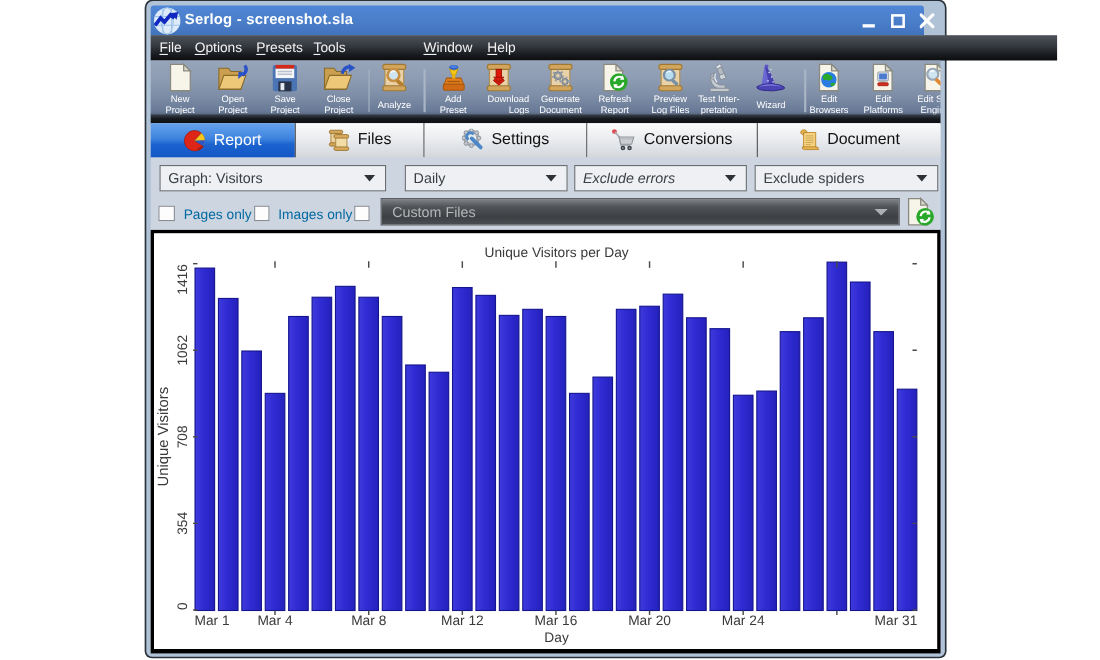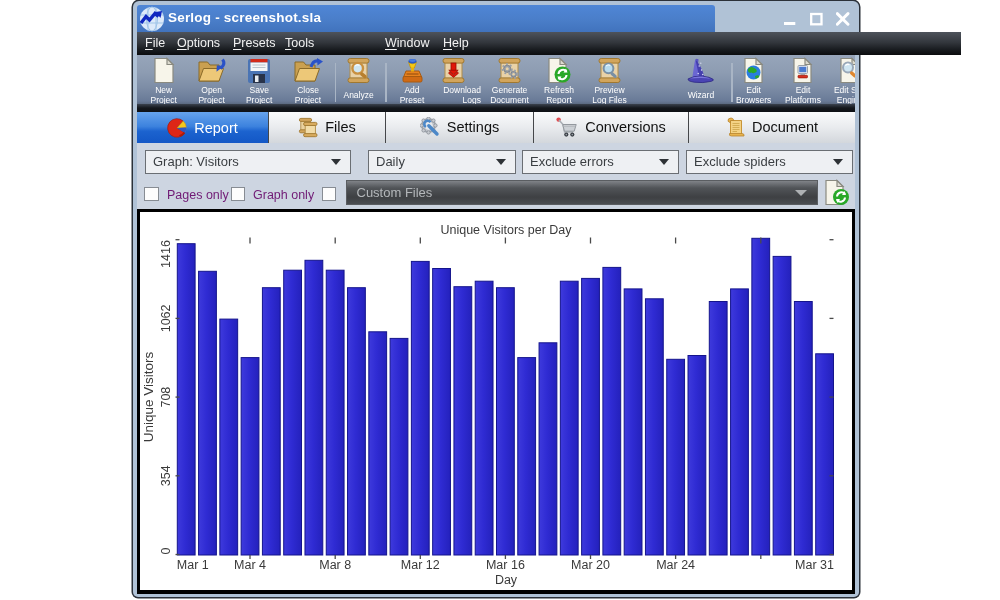--- a/index.html
+++ b/index.html
@@ -1,19 +1,19 @@
 <!DOCTYPE html>
 <html><head>
 <meta charset="utf-8">
 <style>
 html,body{margin:0;padding:0;width:1000px;height:600px;background:#fff;overflow:hidden;}
 *{box-sizing:border-box;font-family:"Liberation Sans",sans-serif;}
 #win{position:absolute;left:133px;top:1px;width:726px;height:596px;background:#b0c2d6;border-radius:6px 6px 5px 5px;box-shadow:0 0 0 1.5px #2b3139;}
 
-#titlebar{position:absolute;left:4px;top:4px;width:578px;height:27px;background:linear-gradient(180deg,#4f86d6 0%,#4a7ec9 55%,#4173bd 100%);border-radius:3px 3px 0 0;}
+#titlebar{position:absolute;left:4px;top:4px;width:703px;height:27px;background:linear-gradient(180deg,#4f86d6 0%,#4a7ec9 55%,#4173bd 100%);border-radius:3px 3px 0 0;}
 #applogo{position:absolute;left:2px;top:1px;}
 #title{position:absolute;left:31px;top:5px;color:#fff;font-size:13.5px;font-weight:bold;letter-spacing:.2px;}
 .winbtn{position:absolute;top:8px;}
 
 #menubar{position:absolute;left:4px;top:31px;width:824px;height:23px;background:linear-gradient(180deg,#4e535b 0%,#33373d 45%,#1a1d21 75%,#0b0c0e 100%);}
 .mitem{position:absolute;top:4px;color:#f2f2f2;font-size:12.5px;}
 .mitem u{text-decoration:underline;text-underline-offset:2px;}
 
 #toolbar{position:absolute;left:4px;top:54px;width:718px;height:49.5px;background:linear-gradient(180deg,#97a5ba 0%,#8d9cb2 35%,#7d8da6 65%,#697a97 92%,#566478 100%);overflow:hidden;}
 #darkband{position:absolute;left:4px;top:103px;width:718px;height:8.5px;background:linear-gradient(180deg,#3a424e 0%,#14171c 45%,#0d0f13 100%);}
@@ -24,21 +24,21 @@
 .tblab1{margin-top:7px;}
 
 #tabrow{position:absolute;left:4px;top:110.5px;width:718px;height:32.5px;background:#d7dade;}
 .tab{position:absolute;top:0px;height:31px;background:linear-gradient(180deg,#fafbfc 0%,#e9ebee 50%,#d3d7dc 100%);border-right:1.5px solid #45474a;color:#111;font-size:14.5px;display:flex;align-items:center;justify-content:center;gap:7px;}
 .tabactive{background:linear-gradient(180deg,#66a3ec 0%,#3c82de 45%,#1c63cf 60%,#1256c5 100%);color:#fff;height:32.5px;}
 
 #controls{position:absolute;left:4px;top:142px;width:718px;height:67px;background:#cdd5e1;}
 .dd{position:absolute;top:6.5px;height:24px;background:#eef0f3;border:1.6px solid #6a6e73;color:#3a3e42;font-size:13px;line-height:21px;padding-left:7px;}
 .dd .arr{position:absolute;right:9px;top:8px;width:0;height:0;border-left:5.5px solid transparent;border-right:5.5px solid transparent;border-top:6px solid #2e3236;}
 .cb{position:absolute;top:43.5px;width:14.5px;height:14.5px;background:#fdfdfd;border:1px solid #878c93;}
-.cblab{position:absolute;top:45px;color:#701a75;font-size:12.5px;}
+.cblab{position:absolute;top:45px;color:#0369a1;font-size:12.5px;}
 #dddark{position:absolute;left:208.5px;top:37px;width:472.5px;height:25px;background:linear-gradient(180deg,#808388 0%,#515458 30%,#3e4043 70%,#4a4d51 100%);border:1px solid #5a5d61;color:#b4b7ba;font-size:13px;line-height:23px;padding-left:10px;}
 #dddark .arr{position:absolute;right:10px;top:9px;width:0;height:0;border-left:6px solid transparent;border-right:6px solid transparent;border-top:6.5px solid #aeb1b4;}
 #greenbtn{position:absolute;left:687px;top:36px;}
 
 #chartbox{position:absolute;left:4px;top:208px;width:718px;height:385px;background:#000;}
 #chartwhite{position:absolute;left:3px;top:3px;width:712px;height:378px;background:#fff;}
 </style>
 </head>
 <body>
 <div id="win">
@@ -180,20 +180,34 @@
       <svg width="27" height="27" viewBox="0 0 27 27">
           <rect x="5" y="3.5" width="17" height="20" fill="#e9d2a8" stroke="#b08c48" stroke-width="1"></rect>
           <rect x="3" y="1.5" width="21" height="4.6" rx="2.2" fill="#d2a55c" stroke="#a07830" stroke-width="1"></rect>
           <rect x="3" y="20.9" width="21" height="4.6" rx="2.2" fill="#d2a55c" stroke="#a07830" stroke-width="1"></rect>
           <circle cx="12.5" cy="11.3" r="4.9" fill="#b8dcf0" stroke="#7a90a4" stroke-width="2"></circle>
           <rect x="16" y="14.6" width="7" height="3.2" rx="1.5" fill="#7a90a4" transform="rotate(40 16 14.6)"></rect>
           <path d="M10 9.2 a3.2 3.2 0 0 1 4.2 -.8" stroke="#eef8ff" stroke-width="1.3" fill="none"></path>
         </svg>
       <div class="tblab">Preview<br>Log Files</div>
     </div>
+    <div class="tbitem" style="left:488.6px;">
+      <svg width="26" height="27" viewBox="0 0 26 27">
+          <g fill="#c3c9d0" stroke="#878d95" stroke-width=".9">
+            <path d="M9.5 3.5 L13.5 .8 L15.8 4.2 L11.8 6.9 Z"></path>
+            <path d="M10.8 5.8 L14.6 3.8 L18 10.8 L13.8 12.6 Z" fill="#b4bac2"></path>
+            <path d="M8.2 9 q-2.4 5.6 1.8 9.4 q3.4 3 7.6 1.6 l1.2 3 q-6.2 2 -10.4 -1.4 q-4.6 -4 -3 -10.4 Z"></path>
+            <path d="M12.6 11.6 l4.8 -1.8 1.6 4 -4.8 1.9 Z" fill="#cdd3da"></path>
+            <rect x="4.5" y="23.2" width="17.5" height="3" rx="1.3"></rect>
+            <ellipse cx="7.2" cy="13.8" rx="1.1" ry="1.4" fill="#d8dee4"></ellipse>
+          </g>
+          <path d="M10.6 4.6 L13.8 2.6 M9.4 10 q-1.6 4.8 1.6 7.8" stroke="#eef2f6" stroke-width="1" fill="none"></path>
+        </svg>
+      <div class="tblab">Test Inter-<br>pretation</div>
+    </div>
     <div class="tbitem" style="left:535.9px;">
       <svg width="29" height="27" viewBox="0 0 29 27">
           <path d="M12.5 2.2 Q9.5 .8 9 3.2 Q11.8 3 12 6 Q12.5 3.8 12.5 2.2 Z" fill="#5a55c2"></path>
           <path d="M9 3.2 Q12 2.6 12.2 6.2 Q16.2 11.5 18.6 21 L6.2 21.5 Q7.8 10.5 9 3.2 Z" fill="#6a66d2"></path>
           <path d="M9.6 3.4 Q11.6 3 12.2 6.2 Q16.2 11.5 18.6 21 l-5.4 .3 Q11.5 11 9.6 3.4 Z" fill="#4540ae"></path>
           <path d="M2.2 21.8 Q8 18.6 16.5 19.2 Q23.5 19.8 26.8 22 Q28.4 23.4 25.4 24.3 Q17 26.4 8.2 25.2 Q1 24 2.2 21.8 Z" fill="#4a44b4" stroke="#2c2782" stroke-width=".8"></path>
           <path d="M3.6 21.6 Q9 19 16.3 19.6 Q22 20.2 25 21.9 Q20 20.8 14 21 Q8 21.2 3.6 21.6 Z" fill="#7a76dc"></path>
           <g fill="#e8e6ff">
             <circle cx="13.2" cy="9" r=".7"></circle>
             <circle cx="15.5" cy="13" r=".7"></circle>
@@ -300,26 +314,26 @@
           <path d="M5 1 Q1.5 1.2 2 4.2 L4.5 6 V3.5 H8 Q7 .9 5 1 Z" fill="#e8b44e" stroke="#b8842e" stroke-width=".8"></path>
           <path d="M3.5 16.5 H16 Q18.6 16.8 18 19 H5.5 Q2.8 19 3.5 16.5 Z" fill="#e8b44e" stroke="#b8842e" stroke-width=".8"></path>
           <path d="M6.5 6.5 H13.5 M6.5 8.5 H13.5 M6.5 10.5 H13.5 M6.5 12.5 H13.5 M6.5 14.5 H11" stroke="#d0a850" stroke-width=".9"></path>
         </svg>
       <span>Document</span>
     </div>
   </div>
   <div id="controls">
     <div class="dd" style="left:8px;width:206px;">Graph: Visitors<span class="arr"></span></div>
     <div class="dd" style="left:231px;width:147.5px;">Daily<span class="arr"></span></div>
-    <div class="dd" style="left:385px;width:157px;">Exclude errors<span class="arr"></span></div>
+    <div class="dd" style="left:385px;width:157px;font-style:italic;">Exclude errors<span class="arr"></span></div>
     <div class="dd" style="left:549px;width:167px;">Exclude spiders<span class="arr"></span></div>
     <div class="cb" style="left:7px;"></div>
     <div class="cblab" style="left:30px;">Pages only</div>
     <div class="cb" style="left:93.5px;"></div>
-    <div class="cblab" style="left:116px;">Graph only</div>
+    <div class="cblab" style="left:116px;">Images only</div>
     <div class="cb" style="left:184.5px;"></div>
     <div id="dddark">Custom Files<span class="arr"></span></div>
     <svg id="greenbtn" width="26" height="27" viewBox="0 0 26 27">
         <path d="M2 1.5 H13 L19 7.5 V25.5 H2 Z" fill="#f7f5ea" stroke="#8a8a80" stroke-width="1.2"></path>
         <path d="M13 1.5 V7.5 H19 Z" fill="#dddbcf" stroke="#8a8a80" stroke-width="1.2"></path>
         <circle cx="17" cy="18" r="8" fill="#28a828"></circle>
         <path d="M13 17.5 a4.5 4.5 0 0 1 8 -2.5 M21 18.5 a4.5 4.5 0 0 1 -8 2.5" stroke="#fff" stroke-width="2" fill="none"></path>
         <path d="M20.5 12 l1.5 4 l-4 0 Z" fill="#fff"></path>
         <path d="M13.5 24 l-1.5 -4 l4 0 Z" fill="#fff"></path>
       </svg>

